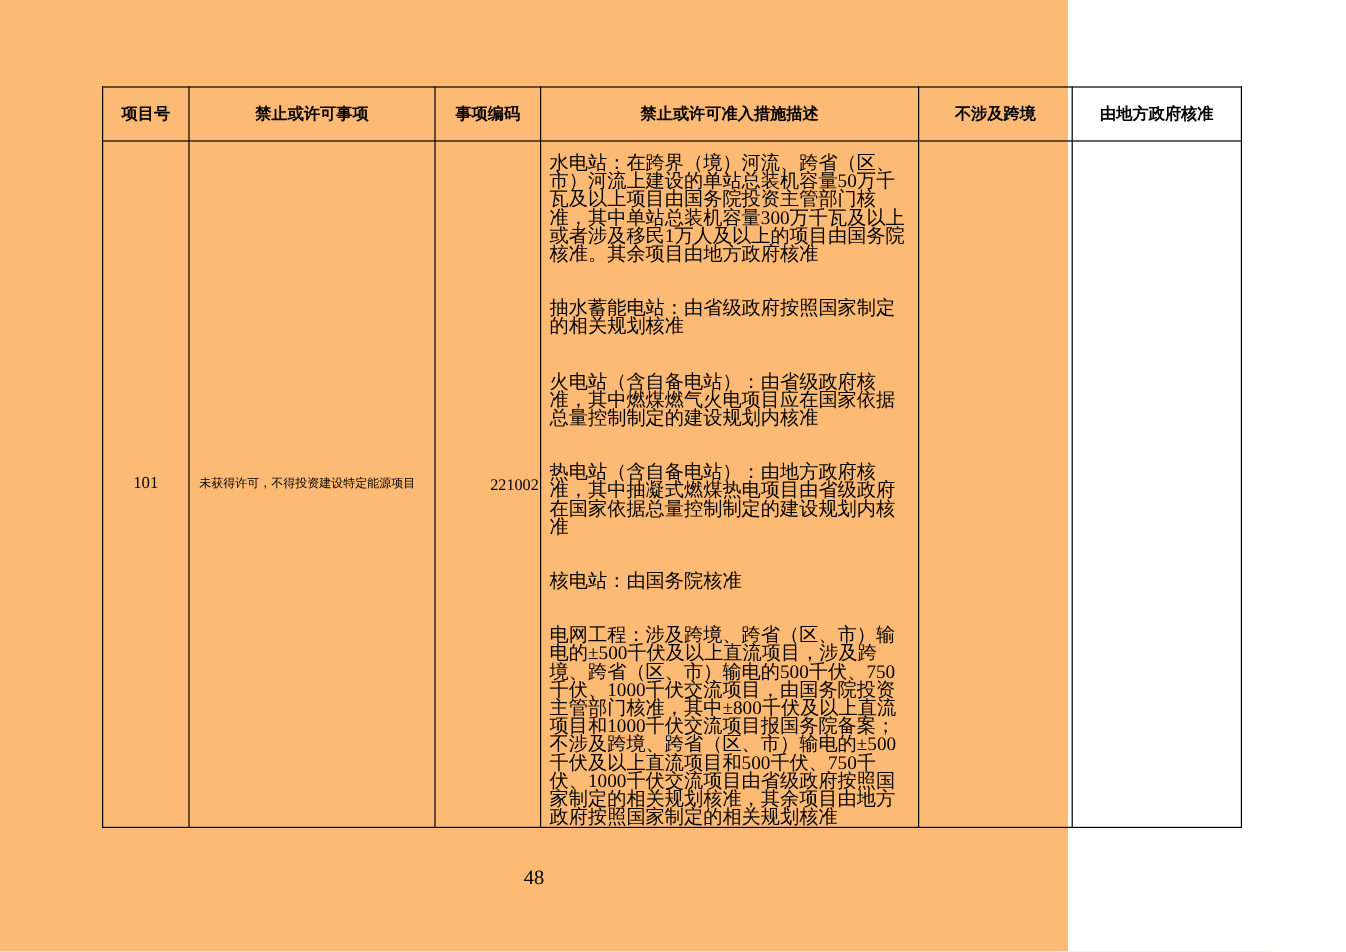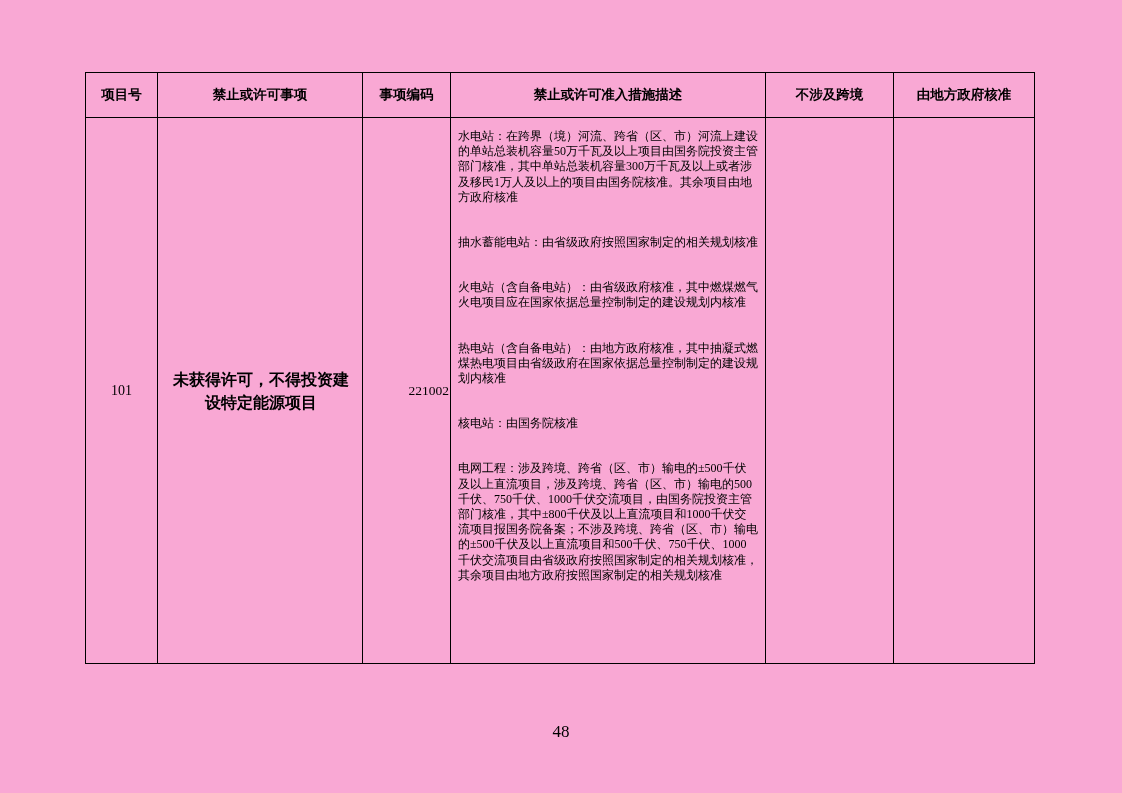--- a/index.html
+++ b/index.html
@@ -2,23 +2,23 @@
 <html><head>
 <meta charset="utf-8">
 <style>
   html, body {
     margin: 0;
     padding: 0;
     background: #ffffff;
   }
   .page {
     position: relative;
-    width: 1122px;
+    width: 890px;
     height: 793px;
-    background: #f9a8d4;
+    background: #fdba74;
     color: #000000;
     font-family: "Liberation Serif", "DejaVu Serif", serif;
   }
   table.doc-table {
     position: absolute;
     left: 85px;
     top: 72px;
     width: 949px;
     border-collapse: collapse;
     table-layout: fixed;
@@ -37,37 +37,36 @@
     padding: 2px;
   }
   tr.body-row { height: 546px; }
   td.c-projectno {
     text-align: center;
     vertical-align: middle;
     font-size: 14px;
   }
   td.c-item {
     vertical-align: middle;
-    text-align: center;
+    text-align: left;
     padding: 0 6px 0 8px;
-    font-size: 16px;
+    font-size: 10px;
     line-height: 23px;
-    font-weight: bold;
   }
   td.c-code {
     vertical-align: middle;
     text-align: right;
     padding-left: 4px;
     font-size: 13.5px;
   }
   td.c-measures {
     vertical-align: top;
     text-align: left;
     padding: 11px 7px 0 7px;
-    font-size: 12px;
+    font-size: 16px;
     line-height: 15.2px;
   }
   td.c-measures p {
     margin: 0 0 30px 0;
   }
   td.c-measures p:last-child { margin-bottom: 0; }
   td.c-dept, td.c-local {
     vertical-align: top;
     font-size: 13.5px;
   }

